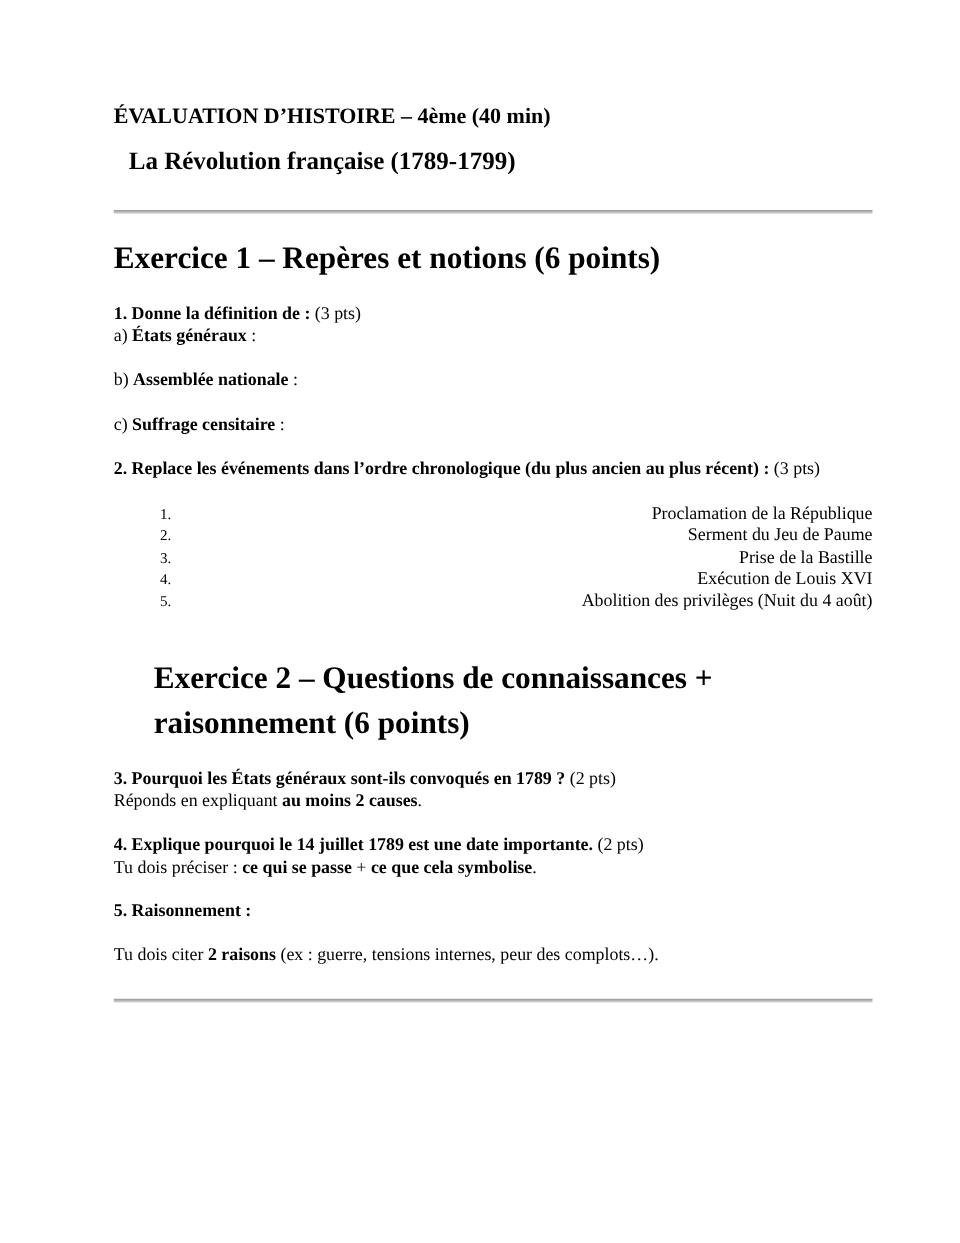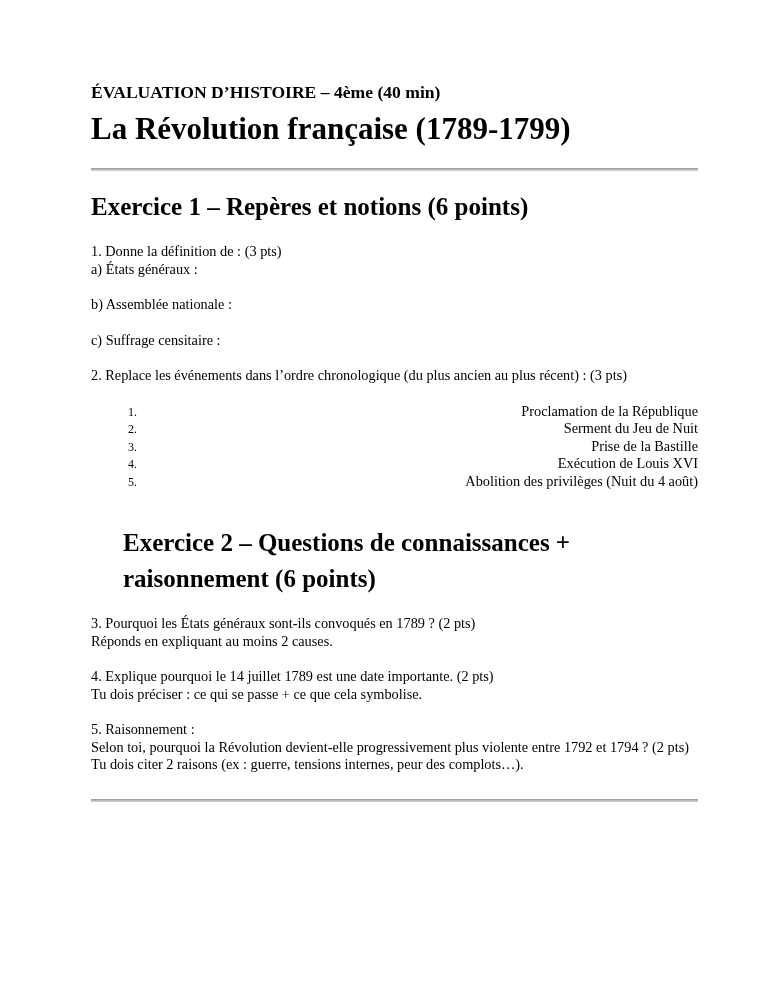--- a/index.html
+++ b/index.html
@@ -20,24 +20,24 @@
     font-size: 14.3px;
     line-height: 17.5px;
   }
   .exam-line {
     font-size: 17.6px;
     line-height: 21px;
     font-weight: bold;
     margin: 0 0 12px 0;
   }
   h2.doc-title {
-    font-size: 31px;
+    font-size: 20px;
     line-height: 28px;
     font-weight: bold;
-    margin: 0;
+    margin: 12px;
   }
   hr.rule {
     border: none;
     height: 3px;
     margin: 25px 0 0 0;
     background: linear-gradient(#979797, #d8d8d8);
   }
   h1.exercise-heading {
     font-size: 25px;
     line-height: 36px;
@@ -56,21 +56,21 @@
     padding: 0 0 0 49px;
     text-align: right;
   }
   ol.events li {
     margin: 0;
     padding: 0;
   }
   ol.events li::marker {
     font-size: 12px;
   }
-  strong { font-weight: normal; }
+  strong { font-weight: bold; }
 </style>
 </head>
 <body>
 
 <div class="page">
 
   <p class="exam-line"><span>ÉVALUATION D’HISTOIRE – 4ème (40 min)</span></p>
 
   <h2 class="doc-title">La Révolution française (1789-1799)</h2>
 
@@ -81,29 +81,29 @@
   <p class="para"><strong>1. Donne la définition de :</strong><span> (3 pts)</span><br><span>a) </span><strong>États généraux</strong><span> :</span></p>
 
   <p class="para"><span>b) </span><strong>Assemblée nationale</strong><span> :</span></p>
 
   <p class="para"><span>c) </span><strong>Suffrage censitaire</strong><span> :</span></p>
 
   <p class="para"><strong>2. Replace les événements dans l’ordre chronologique (du plus ancien au plus récent) :</strong><span> (3 pts)</span></p>
 
   <ol class="events">
     <li>Proclamation de la République</li>
-    <li>Serment du Jeu de Nuit</li>
+    <li>Serment du Jeu de Paume</li>
     <li>Prise de la Bastille</li>
     <li>Exécution de Louis XVI</li>
     <li>Abolition des privilèges (Nuit du 4 août)</li>
   </ol>
 
   <h1 class="exercise-heading h1-gap">Exercice 2 – Questions de connaissances + raisonnement (6 points)</h1>
 
   <p class="para"><strong>3. Pourquoi les États généraux sont-ils convoqués en 1789 ?</strong><span> (2 pts)</span><br><span>Réponds en expliquant </span><strong>au moins 2 causes</strong><span>.</span></p>
 
   <p class="para"><strong>4. Explique pourquoi le 14 juillet 1789 est une date importante.</strong><span> (2 pts)</span><br><span>Tu dois préciser : </span><strong>ce qui se passe</strong><span> + </span><strong>ce que cela symbolise</strong><span>.</span></p>
 
-  <p class="para"><strong>5. Raisonnement :</strong><br><span>Selon toi, pourquoi la Révolution devient-elle progressivement plus violente entre 1792 et 1794 ? (2 pts)</span><br><span>Tu dois citer </span><strong>2 raisons</strong><span> (ex : guerre, tensions internes, peur des complots…).</span></p>
+  <p class="para"><strong>5. Raisonnement :</strong><br><br><span>Tu dois citer </span><strong>2 raisons</strong><span> (ex : guerre, tensions internes, peur des complots…).</span></p>
 
   <hr class="rule">
 
 </div>
 
 </body></html>

